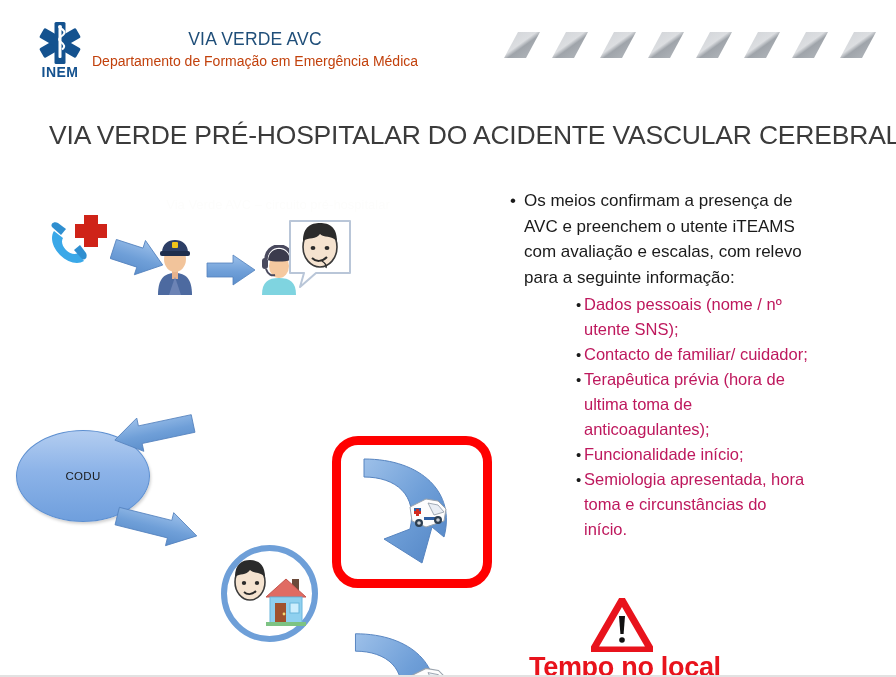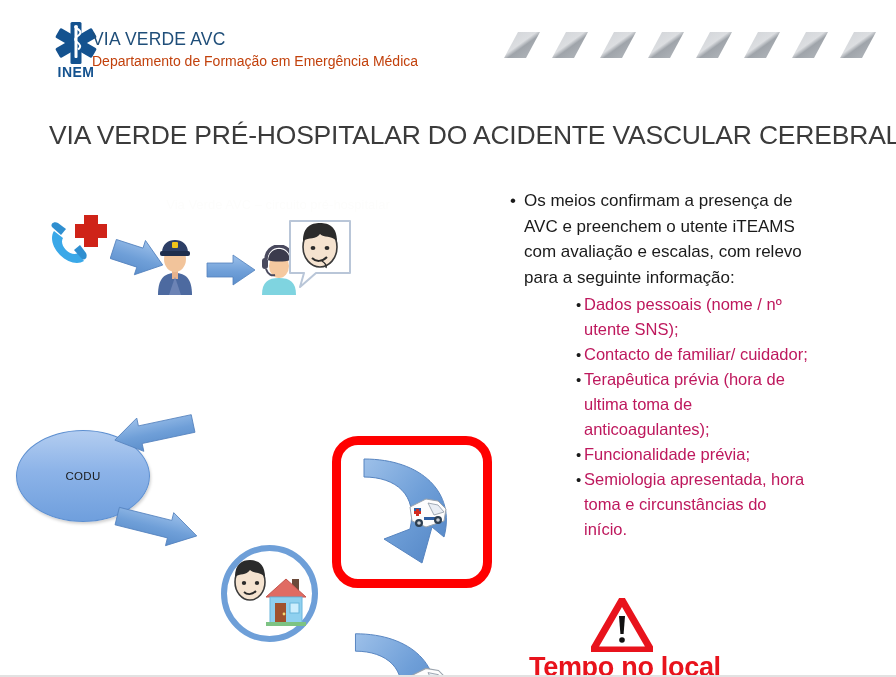--- a/index.html
+++ b/index.html
@@ -19,38 +19,38 @@
 
   
   .header {
     position: absolute;
     left: 0; top: 0;
     width: 896px;
     height: 96px;
   }
   .logo-wrap {
     position: absolute;
-    left: 48px; top: 21px;
+    left: 32px; top: 21px;
     width: 56px; height: 58px;
   }
   .logo-star { position: absolute; left: 2px; top: 0; width: 52px; height: 44px; }
   .logo-text {
     position: absolute;
     left: 0; top: 43px;
     width: 56px;
     text-align: center;
     font-family: "Liberation Sans", sans-serif;
     font-weight: bold;
     font-size: 14px;
     letter-spacing: 0.5px;
     color: #14528f;
   }
   .brand-block {
     position: absolute;
-    left: 92px; top: 28px;
+    left: 92px; top: 28px; text-align: center;
   }
   .brand-title {
     font-family: "Liberation Sans", sans-serif;
     font-size: 17.5px;
     letter-spacing: 0.2px;
     color: #1f4e79;
     line-height: 22px;
     white-space: nowrap;
   }
   .brand-sub {
@@ -401,21 +401,21 @@
     <div class="b2-row">
       <div class="b2-dot">•</div>
       <div class="b2-text">Contacto de familiar/ cuidador;</div>
     </div>
     <div class="b2-row">
       <div class="b2-dot">•</div>
       <div class="b2-text">Terapêutica prévia (hora de ultima toma de anticoagulantes);</div>
     </div>
     <div class="b2-row">
       <div class="b2-dot">•</div>
-      <div class="b2-text">Funcionalidade prévia;</div>
+      <div class="b2-text">Funcionalidade início;</div>
     </div>
     <div class="b2-row">
       <div class="b2-dot">•</div>
       <div class="b2-text">Semiologia apresentada, hora toma e circunstâncias do início.</div>
     </div>
   </div>
 </div>
 
 <div class="warning">
   <svg class="warn-icon" viewBox="0 0 62 54">

